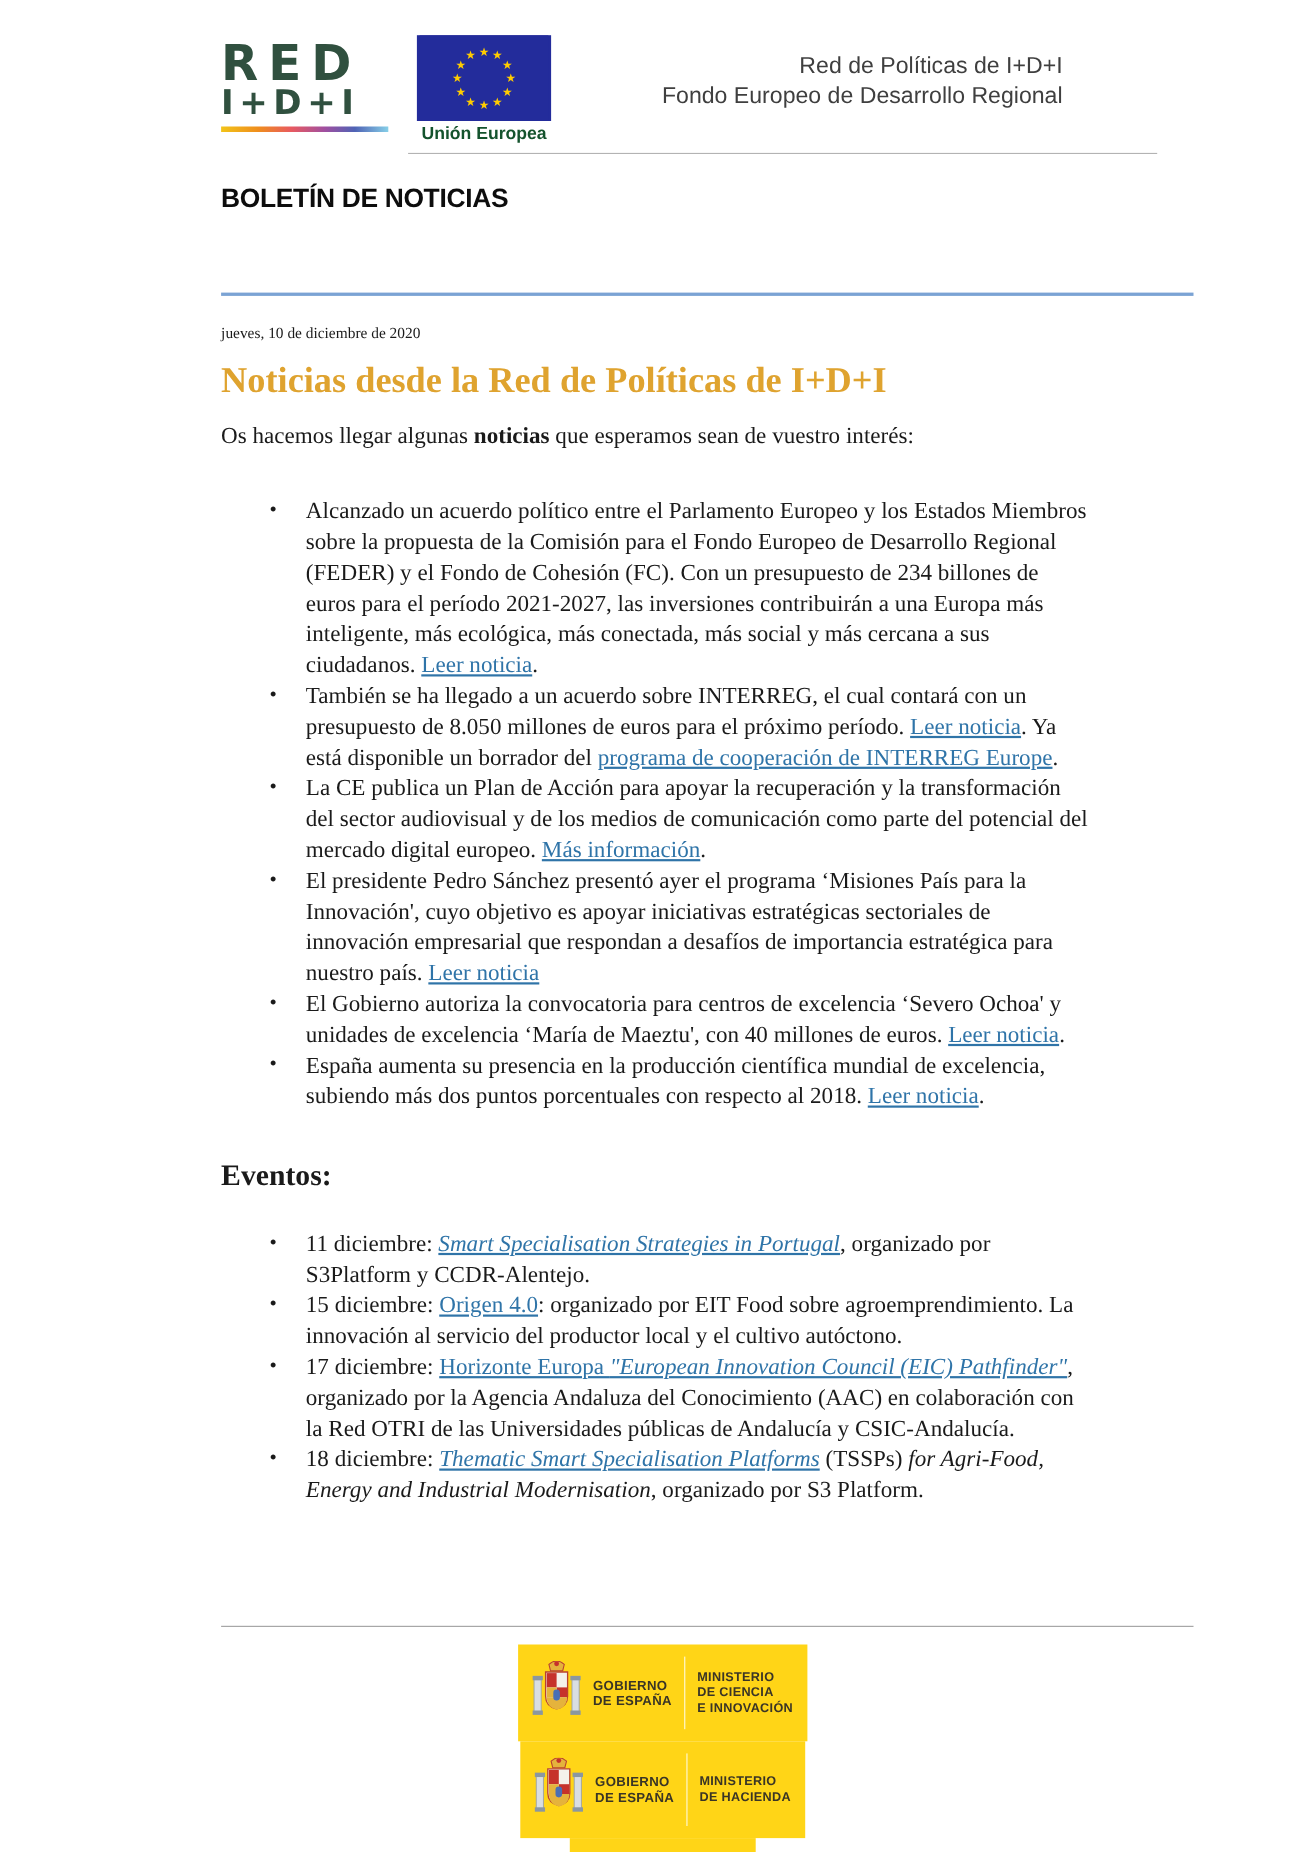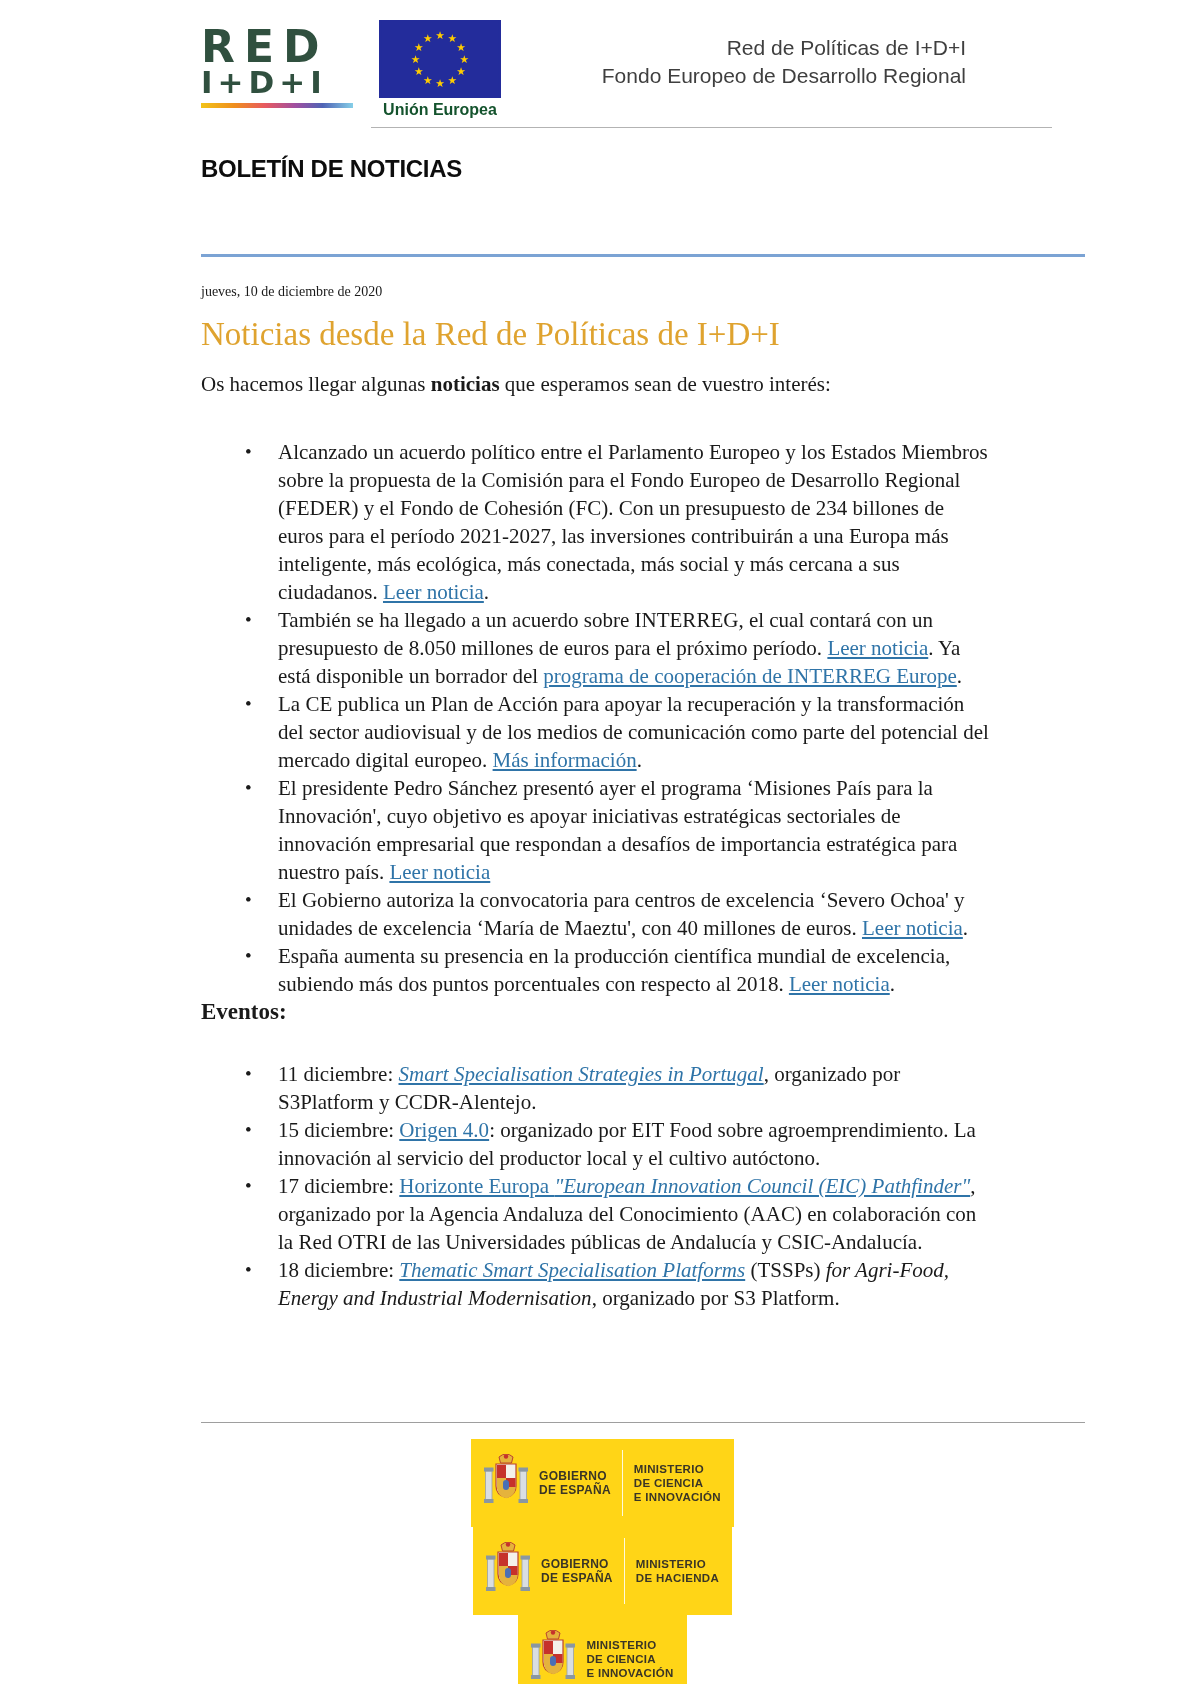--- a/index.html
+++ b/index.html
@@ -3,21 +3,21 @@
 <meta charset="utf-8">
 <style>
   * { margin:0; padding:0; box-sizing:border-box; }
   html,body { background:#fff; }
   .page {
     position:relative;
     width:979px; height:1684px;
     margin:0 auto;
     background:#fff;
     overflow:hidden;
-    padding:20px 95px 0 95px;
+    padding:32px 95px 0 95px;
     font-family:"Liberation Serif", serif;
     color:var(--text, #1a1a1a);
   }
 
   
   .masthead { display:flex; justify-content:space-between; align-items:flex-start; height:102px; }
   .masthead-left { display:flex; align-items:flex-start; gap:20px; }
   .red-logo { width:158px; padding-top:6px; }
   .red-logo .red-word {
     font-family:"DejaVu Sans", sans-serif; font-weight:800; font-size:44px; line-height:40px;
@@ -43,28 +43,28 @@
   }
   .masthead-rule { height:1px; background:var(--rule-gray); margin:5px -62px 0 170px; }
 
   
   .bulletin-heading {
     margin-top:28px; font-family:"Liberation Sans", sans-serif; font-weight:700;
     font-size:24px; line-height:26px; letter-spacing:-0.3px; color:#0d0d0d;
   }
   .blue-rule { margin-top:72px; height:3px; width:912px; background:var(--rule-blue); }
   .doc-date { margin-top:26px; font-size:14px; line-height:18px; color:#1a1a1a; }
-  .main-title { margin-top:13px; font-weight:400; font-size:33px; line-height:40px; color:var(--accent-title); }
+  .main-title { margin-top:13px; font-weight:700; font-size:33px; line-height:40px; color:var(--accent-title); }
   .intro { margin-top:16px; font-size:21px; line-height:28px; }
 
   
   .doc-list { list-style:none; margin-top:40px; padding-left:77px; }
   .doc-list li { position:relative; max-width:858px; font-size:21px; line-height:28px; }
   .doc-list li::before { content:"\2022"; position:absolute; left:-33px; top:0; font-size:19px; }
-  .events-heading { font-weight:700; font-size:23px; line-height:28px; }
+  .events-heading { margin-top:44px; font-weight:700; font-size:27px; line-height:28px; }
   .events-list { margin-top:34px; }
 
   .seg-b { font-weight:700; }
   .seg-i { font-style:italic;margin-top:20px; }
   a.seg-a { color:var(--link); text-decoration:underline; text-underline-offset:2px; cursor:pointer; }
 
   
   .footer-rule { margin-top:110px; height:1px; width:1005px; margin-left:0; background:#9e9e9e; }
   .footer-logos { display:flex; align-items:center; margin-top:16px; margin-left:14px; gap:0;flex-direction:column; }
   .gov-logo {

